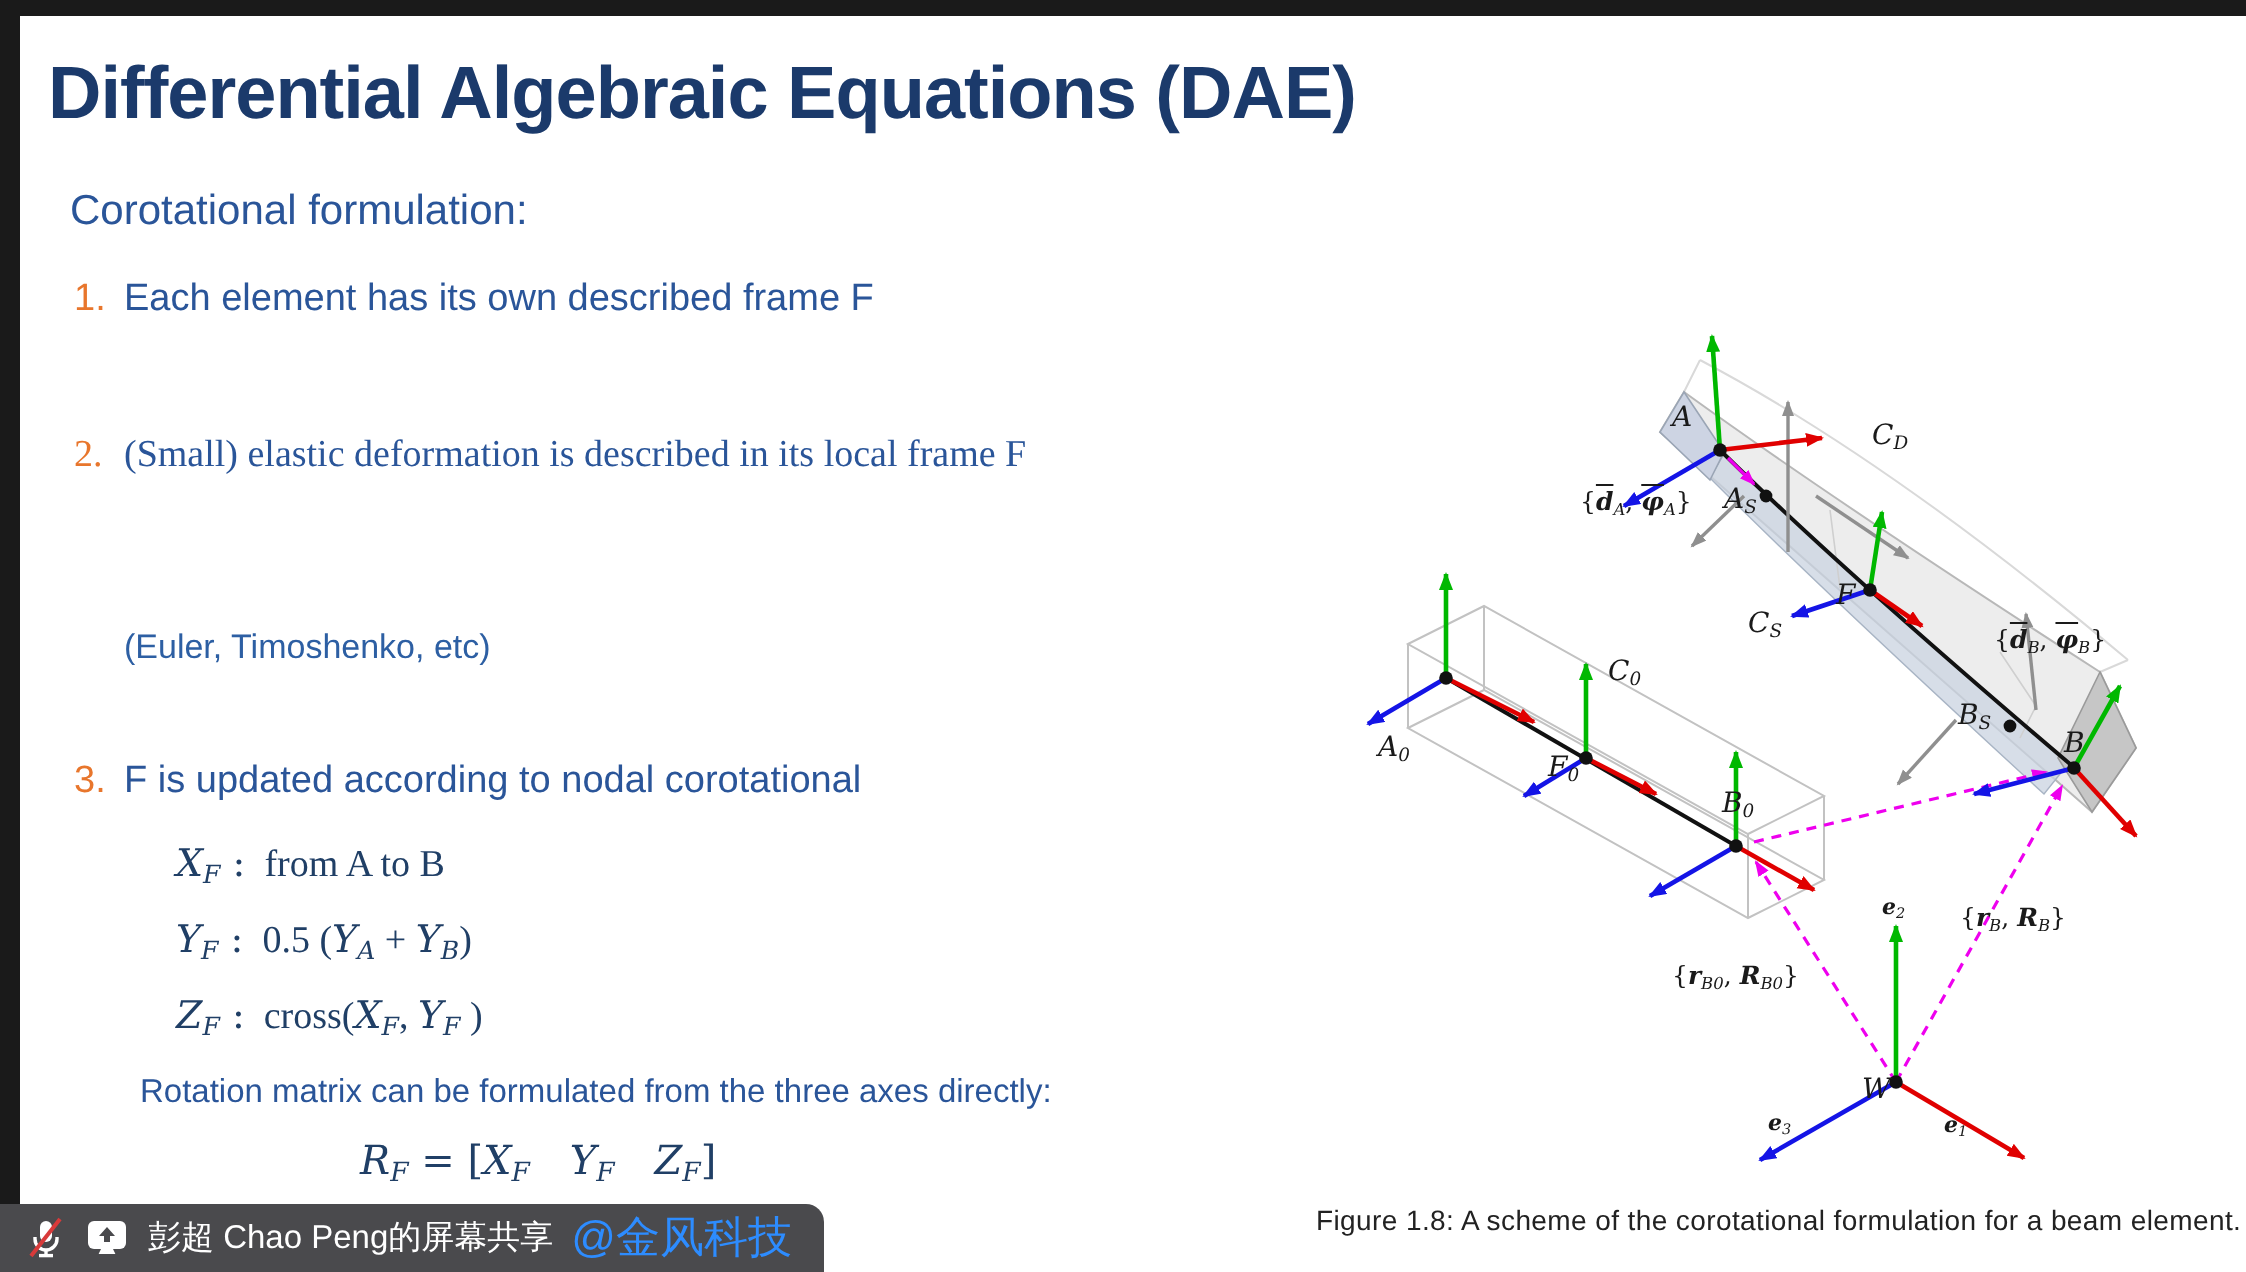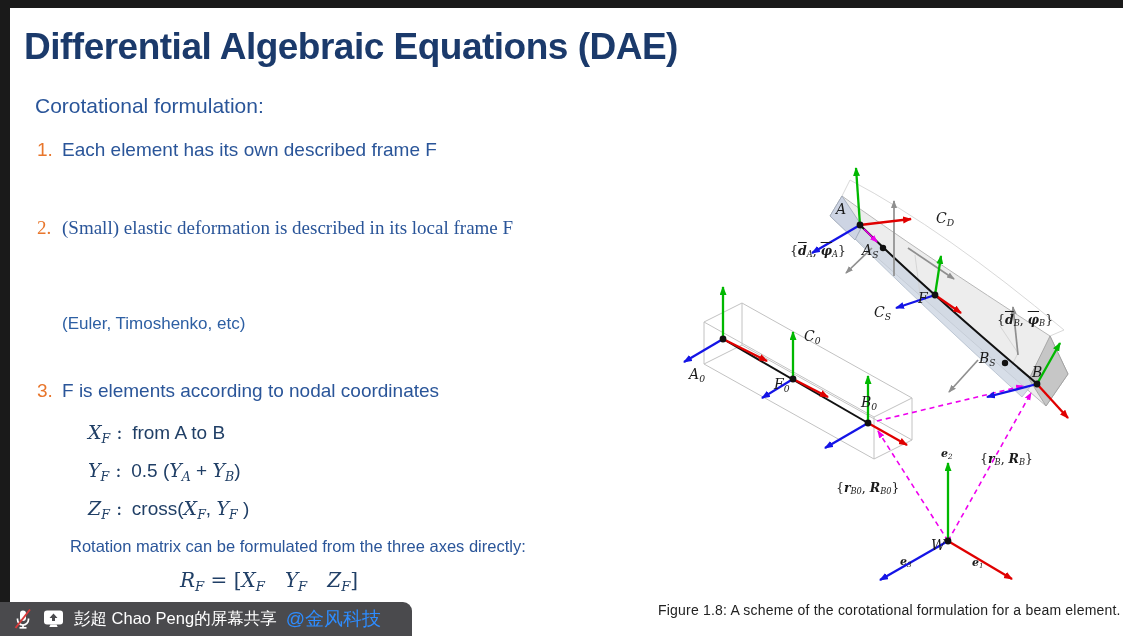--- a/index.html
+++ b/index.html
@@ -17,56 +17,56 @@
   .item{font-size:19px;color:var(--c-body);}
   .item .num{color:var(--c-orange);display:inline-block;width:25px;}
   .sub{font-size:17px;color:var(--c-sub);}
   .note{left:60px;top:529px;font-size:16.5px;color:var(--c-body);}
   .math{font-size:19px;color:var(--c-math);}
   .math-rf{left:170px;top:560px;font-size:20px;}
 
   .tk-v{font-family:"DejaVu Serif",serif;font-style:italic;}
   .tk-s{font-family:"DejaVu Serif",serif;font-style:italic;font-size:0.66em;vertical-align:-0.28em;letter-spacing:0;}
   .tk-p{font-family:"DejaVu Serif",serif;}
-  .tk-n{font-family:Liberation Sans, sans-serif;}
+  .tk-n{font-family:Liberation Serif, serif;}
   .tk-b{font-family:"DejaVu Serif",serif;font-style:italic;font-weight:bold;text-decoration:overline;}
   .tk-w{font-family:"DejaVu Serif",serif;font-style:italic;font-weight:bold;}
 
   .figure{position:absolute;left:640px;top:137px;width:470px;height:440px;}
   .figure svg{position:absolute;left:0;top:0;}
   .flabel{position:absolute;white-space:nowrap;color:#1a1a1a;font-family:"DejaVu Serif",serif;font-size:14px;}
   .flabel.small{font-size:12.5px;}
   .flabel.tiny{font-size:11px;}
   .caption{left:648px;top:582px;font-size:14px;color:#222;font-family:Liberation Sans, sans-serif;letter-spacing:0.2px;margin-top:12px;}
 
   .share-bar{position:absolute;left:0;top:602px;width:412px;height:34px;background:var(--c-bar);
              border-top-right-radius:9px;display:flex;align-items:center;gap:9px;padding-left:12px;box-sizing:border-box;}
   .share-text{color:#ffffff;font-size:16.5px;}
-  .share-mention{color:var(--c-mention);font-size:19px;}
+  .share-mention{color:var(--c-mention);font-size:22px;}
 </style>
 </head>
 <body>
 
 <div class="frame">
   <div class="slide">
 
     <div class="abs title">Differential Algebraic Equations (DAE)</div>
     <div class="abs heading">Corotational formulation:</div>
 
     <div class="abs item" style="left:27px;top:131px;">
       <span class="num">1.</span><span>Each element has its own described frame F</span>
     </div>
 
     <div class="abs item" style="left:27px;top:209px;font-family:Liberation Serif, serif;">
       <span class="num">2.</span><span>(Small) elastic deformation is described in its local frame F</span>
     </div>
     <div class="abs sub" style="left:52px;top:306px;">(Euler, Timoshenko, etc)</div>
 
     <div class="abs item" style="left:27px;top:372px;">
-      <span class="num">3.</span><span>F is elements according to nodal coordinates</span>
+      <span class="num">3.</span><span>F is updated according to nodal corotational</span>
     </div>
 
     <div class="abs math" style="left:78px;top:413px;"><span class="tk-v">X</span><span class="tk-s">F</span><span class="tk-p"> : </span><span class="tk-n">from A to B</span></div>
     <div class="abs math" style="left:78px;top:451px;"><span class="tk-v">Y</span><span class="tk-s">F</span><span class="tk-p"> : </span><span class="tk-n">0.5 (</span><span class="tk-v">Y</span><span class="tk-s">A</span><span class="tk-n"> + </span><span class="tk-v">Y</span><span class="tk-s">B</span><span class="tk-n">)</span></div>
     <div class="abs math" style="left:78px;top:489px;"><span class="tk-v">Z</span><span class="tk-s">F</span><span class="tk-p"> : </span><span class="tk-n">cross(</span><span class="tk-v">X</span><span class="tk-s">F</span><span class="tk-n">, </span><span class="tk-v">Y</span><span class="tk-s">F</span><span class="tk-n"> )</span></div>
     <div class="abs note">Rotation matrix can be formulated from the three axes directly:</div>
     <div class="abs math math-rf"><span class="tk-v">R</span><span class="tk-s">F</span><span class="tk-p"> = [</span><span class="tk-v">X</span><span class="tk-s">F</span><span class="tk-p"> </span><span class="tk-v">Y</span><span class="tk-s">F</span><span class="tk-p"> </span><span class="tk-v">Z</span><span class="tk-s">F</span><span class="tk-p">]</span></div>
 
     <div class="figure">
       <svg width="470" height="440" viewBox="640 137 470 440">
@@ -169,21 +169,21 @@
       <div class="flabel" style="left:382px;top:219px;"><span class="tk-v">B</span></div>
       <div class="flabel" style="left:39px;top:175px;margin-top:46px;"><span class="tk-v">A</span><span class="tk-s">0</span></div>
       <div class="flabel" style="left:124px;top:231px;"><span class="tk-v">F</span><span class="tk-s">0</span></div>
       <div class="flabel" style="left:211px;top:249px;"><span class="tk-v">B</span><span class="tk-s">0</span></div>
       <div class="flabel" style="left:154px;top:183px;"><span class="tk-v">C</span><span class="tk-s">0</span></div>
       <div class="flabel" style="left:224px;top:159px;"><span class="tk-v">C</span><span class="tk-s">S</span></div>
       <div class="flabel" style="left:286px;top:65px;"><span class="tk-v">C</span><span class="tk-s">D</span></div>
       <div class="flabel" style="left:281px;top:392px;"><span class="tk-v">W</span></div>
       <div class="flabel tiny" style="left:322px;top:411px;"><span class="tk-w">e</span><span class="tk-s">1</span></div>
       <div class="flabel tiny" style="left:291px;top:302px;"><span class="tk-w">e</span><span class="tk-s">2</span></div>
-      <div class="flabel tiny" style="left:250px;top:410px;"><span class="tk-w">e</span><span class="tk-s">3</span></div>
+      <div class="flabel tiny" style="left:234px;top:410px;"><span class="tk-w">e</span><span class="tk-s">3</span></div>
       <div class="flabel small" style="left:140px;top:98px;"><span class="tk-p">{</span><span class="tk-b">d</span><span class="tk-s">A</span><span class="tk-p">, </span><span class="tk-b">φ</span><span class="tk-s">A</span><span class="tk-p">}</span></div>
       <div class="flabel small" style="left:347px;top:167px;"><span class="tk-p">{</span><span class="tk-b">d</span><span class="tk-s">B</span><span class="tk-p">, </span><span class="tk-b">φ</span><span class="tk-s">B</span><span class="tk-p">}</span></div>
       <div class="flabel small" style="left:186px;top:335px;"><span class="tk-p">{</span><span class="tk-w">r</span><span class="tk-s">B0</span><span class="tk-p">, </span><span class="tk-w">R</span><span class="tk-s">B0</span><span class="tk-p">}</span></div>
       <div class="flabel small" style="left:330px;top:306px;"><span class="tk-p">{</span><span class="tk-w">r</span><span class="tk-s">B</span><span class="tk-p">, </span><span class="tk-w">R</span><span class="tk-s">B</span><span class="tk-p">}</span></div>
     </div>
 
     <div class="abs caption">Figure 1.8: A scheme of the corotational formulation for a beam element.</div>
   </div>
 
   <div class="share-bar">

